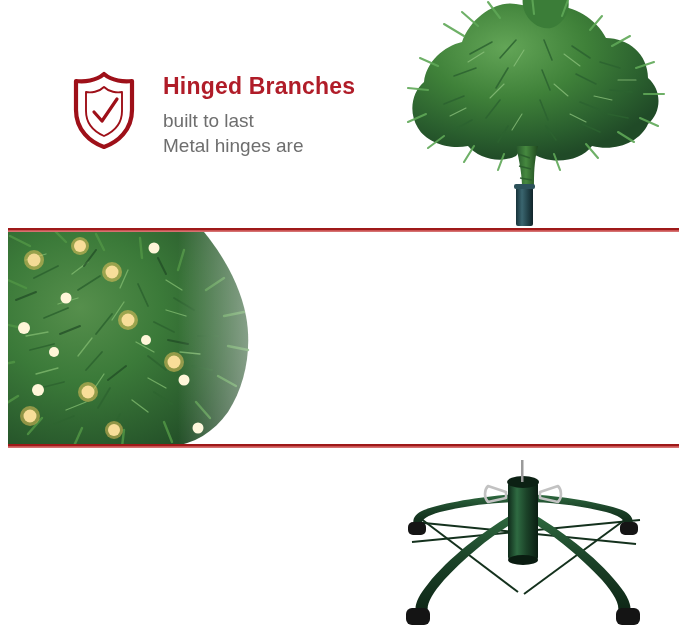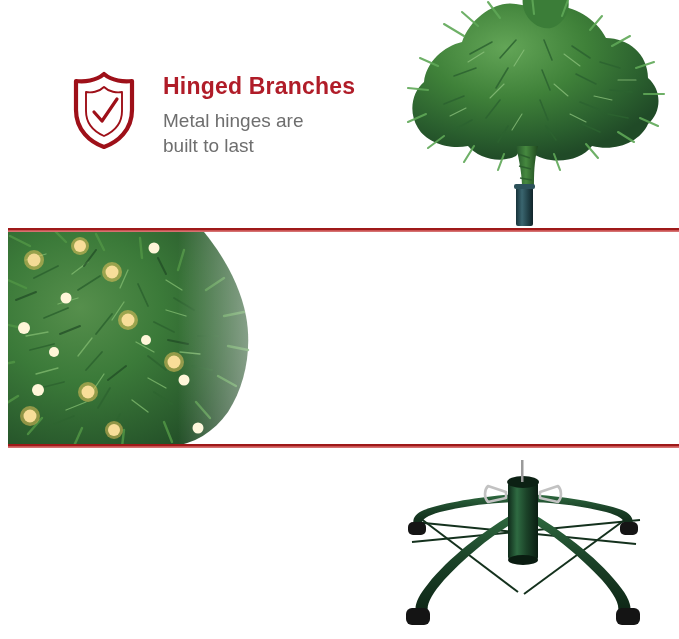--- a/index.html
+++ b/index.html
@@ -217,22 +217,22 @@
         <path d="M34 17 C 29 22, 21 23, 16 22 L 16 41
                  C 16 54, 25 62, 34 66 C 43 62, 52 54, 52 41 L 52 22
                  C 47 23, 39 22, 34 17 Z" fill="none" stroke="#9e1019" stroke-width="1.9" stroke-linejoin="round"></path>
         <path d="M24 42 L 32 51 L 47 29" fill="none" stroke="#9e1019" stroke-width="3.2" stroke-linecap="round" stroke-linejoin="round"></path>
       </svg>
     </div>
 
     <div class="textblock" id="tb-hinged">
       <div class="heading">Hinged Branches</div>
       <div class="sub">
+        <span>built to last</span>
         <span>Metal hinges are</span>
-        <span>built to last</span>
       </div>
     </div>
   </div>
 
   <div class="divider" id="divider-1"></div>
 
   <div class="panel" id="panel-pvc">
 
     <div id="photo-lit">
       <svg width="352" height="215" viewBox="0 0 352 215">

